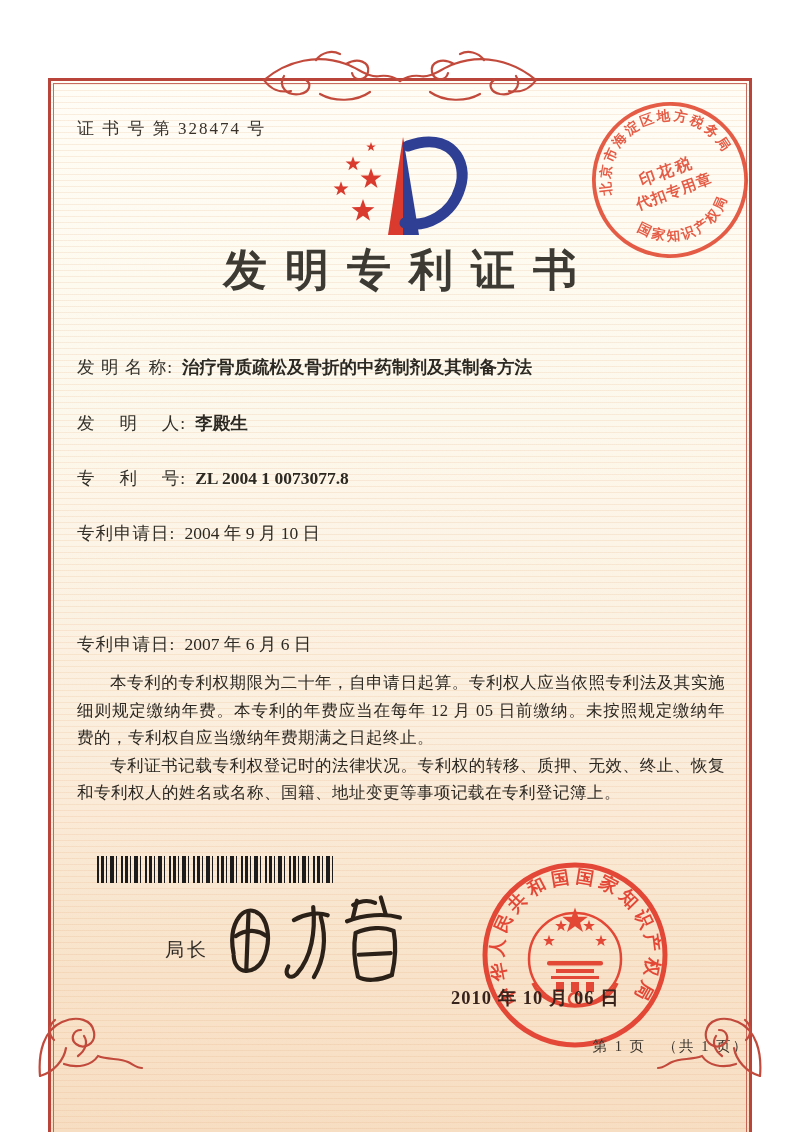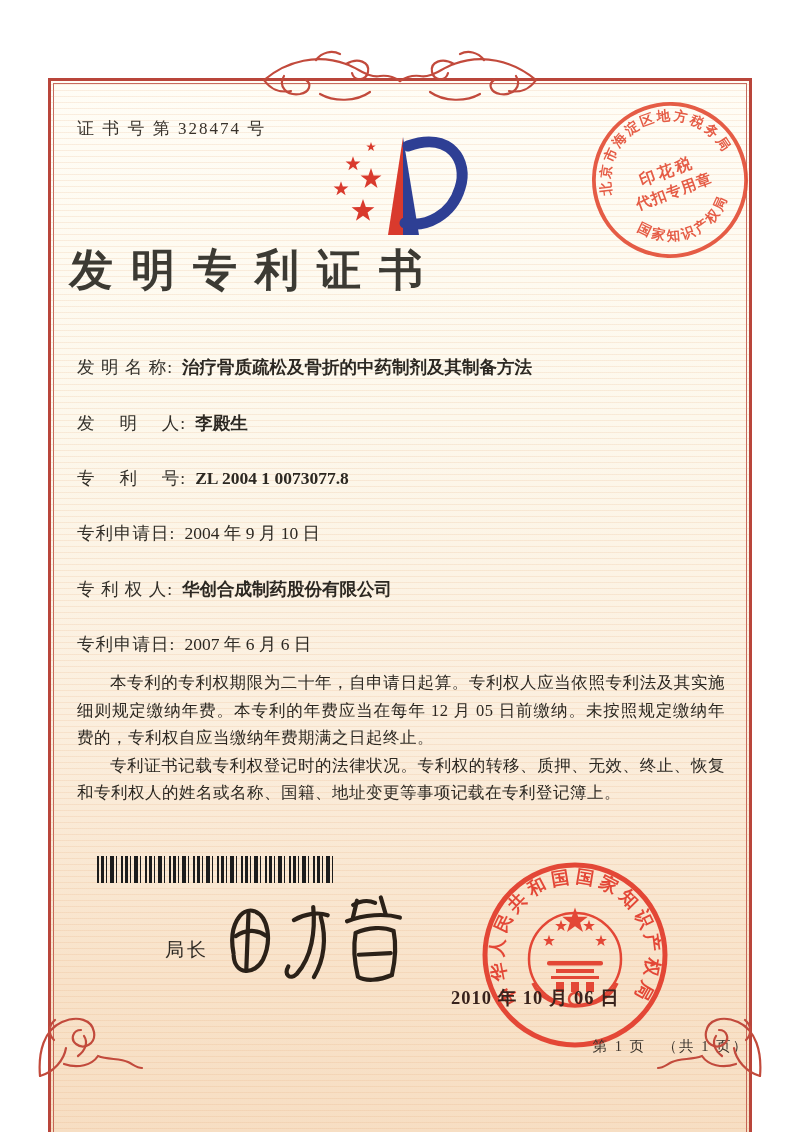--- a/index.html
+++ b/index.html
@@ -22,21 +22,21 @@
   .texture {
     position:absolute; inset:0; pointer-events:none;
     background:repeating-linear-gradient(0deg, rgba(226,158,104,.16) 0 1px, transparent 1px 6px);
   }
   .cert-no {
     position:absolute; left:26px; top:36px; font-size:17px; letter-spacing:2px;
     color:#38322b;
   }
   .logo { position:absolute; left:50%; top:50px; transform:translateX(-50%); }
   .title {
-    position:absolute; left:0; top:160px; width:100%; 
+    position:absolute; left:0; top:160px; width:100%; text-align:center;
     font-size:44px; font-weight:700; color:#3c3a33;
     letter-spacing:18px; padding-left:18px;
   }
   .field-row { position:absolute; left:26px; right:26px; font-size:17.5px; color:#2c2822; white-space:nowrap; }
   .f-label { letter-spacing:1px; color:#33302a; }
   .f-value { margin-left:9px; }
   .v-bold { font-weight:700; }
   .paras { position:absolute; left:26px; right:24px; top:588px; color:#2c2822; }
   .para {
     font-size:16.5px; line-height:27.5px; text-indent:2em; text-align:justify;
@@ -104,23 +104,20 @@
       <span class="f-label">发　 明　 人:</span><span class="f-value v-bold">李殿生</span>
     </div>
     <div class="field-row" style="top:274px">
       <span class="f-label">发 明 名 称:</span><span class="f-value v-bold">治疗骨质疏松及骨折的中药制剂及其制备方法</span>
     </div>
     <div class="field-row" style="top:385px">
       <span class="f-label">专　 利　 号:</span><span class="f-value v-bold">ZL 2004 1 0073077.8</span>
     </div>
     <div class="field-row" style="top:440px">
       <span class="f-label">专利申请日:</span><span class="f-value">2004 年 9 月 10 日</span>
-    </div>
-    <div class="field-row" style="top:496px">
-      <span class="f-label">专 利 权 人:</span><span class="f-value v-bold">华创合成制药股份有限公司</span>
     </div>
     <div class="field-row" style="top:551px">
       <span class="f-label">专利申请日:</span><span class="f-value">2007 年 6 月 6 日</span>
     </div>
 
     <div class="paras">
       <p class="para">本专利的专利权期限为二十年，自申请日起算。专利权人应当依照专利法及其实施细则规定缴纳年费。本专利的年费应当在每年 12 月 05 日前缴纳。未按照规定缴纳年费的，专利权自应当缴纳年费期满之日起终止。</p>
       <p class="para">专利证书记载专利权登记时的法律状况。专利权的转移、质押、无效、终止、恢复和专利权人的姓名或名称、国籍、地址变更等事项记载在专利登记簿上。</p>
     </div>
 

